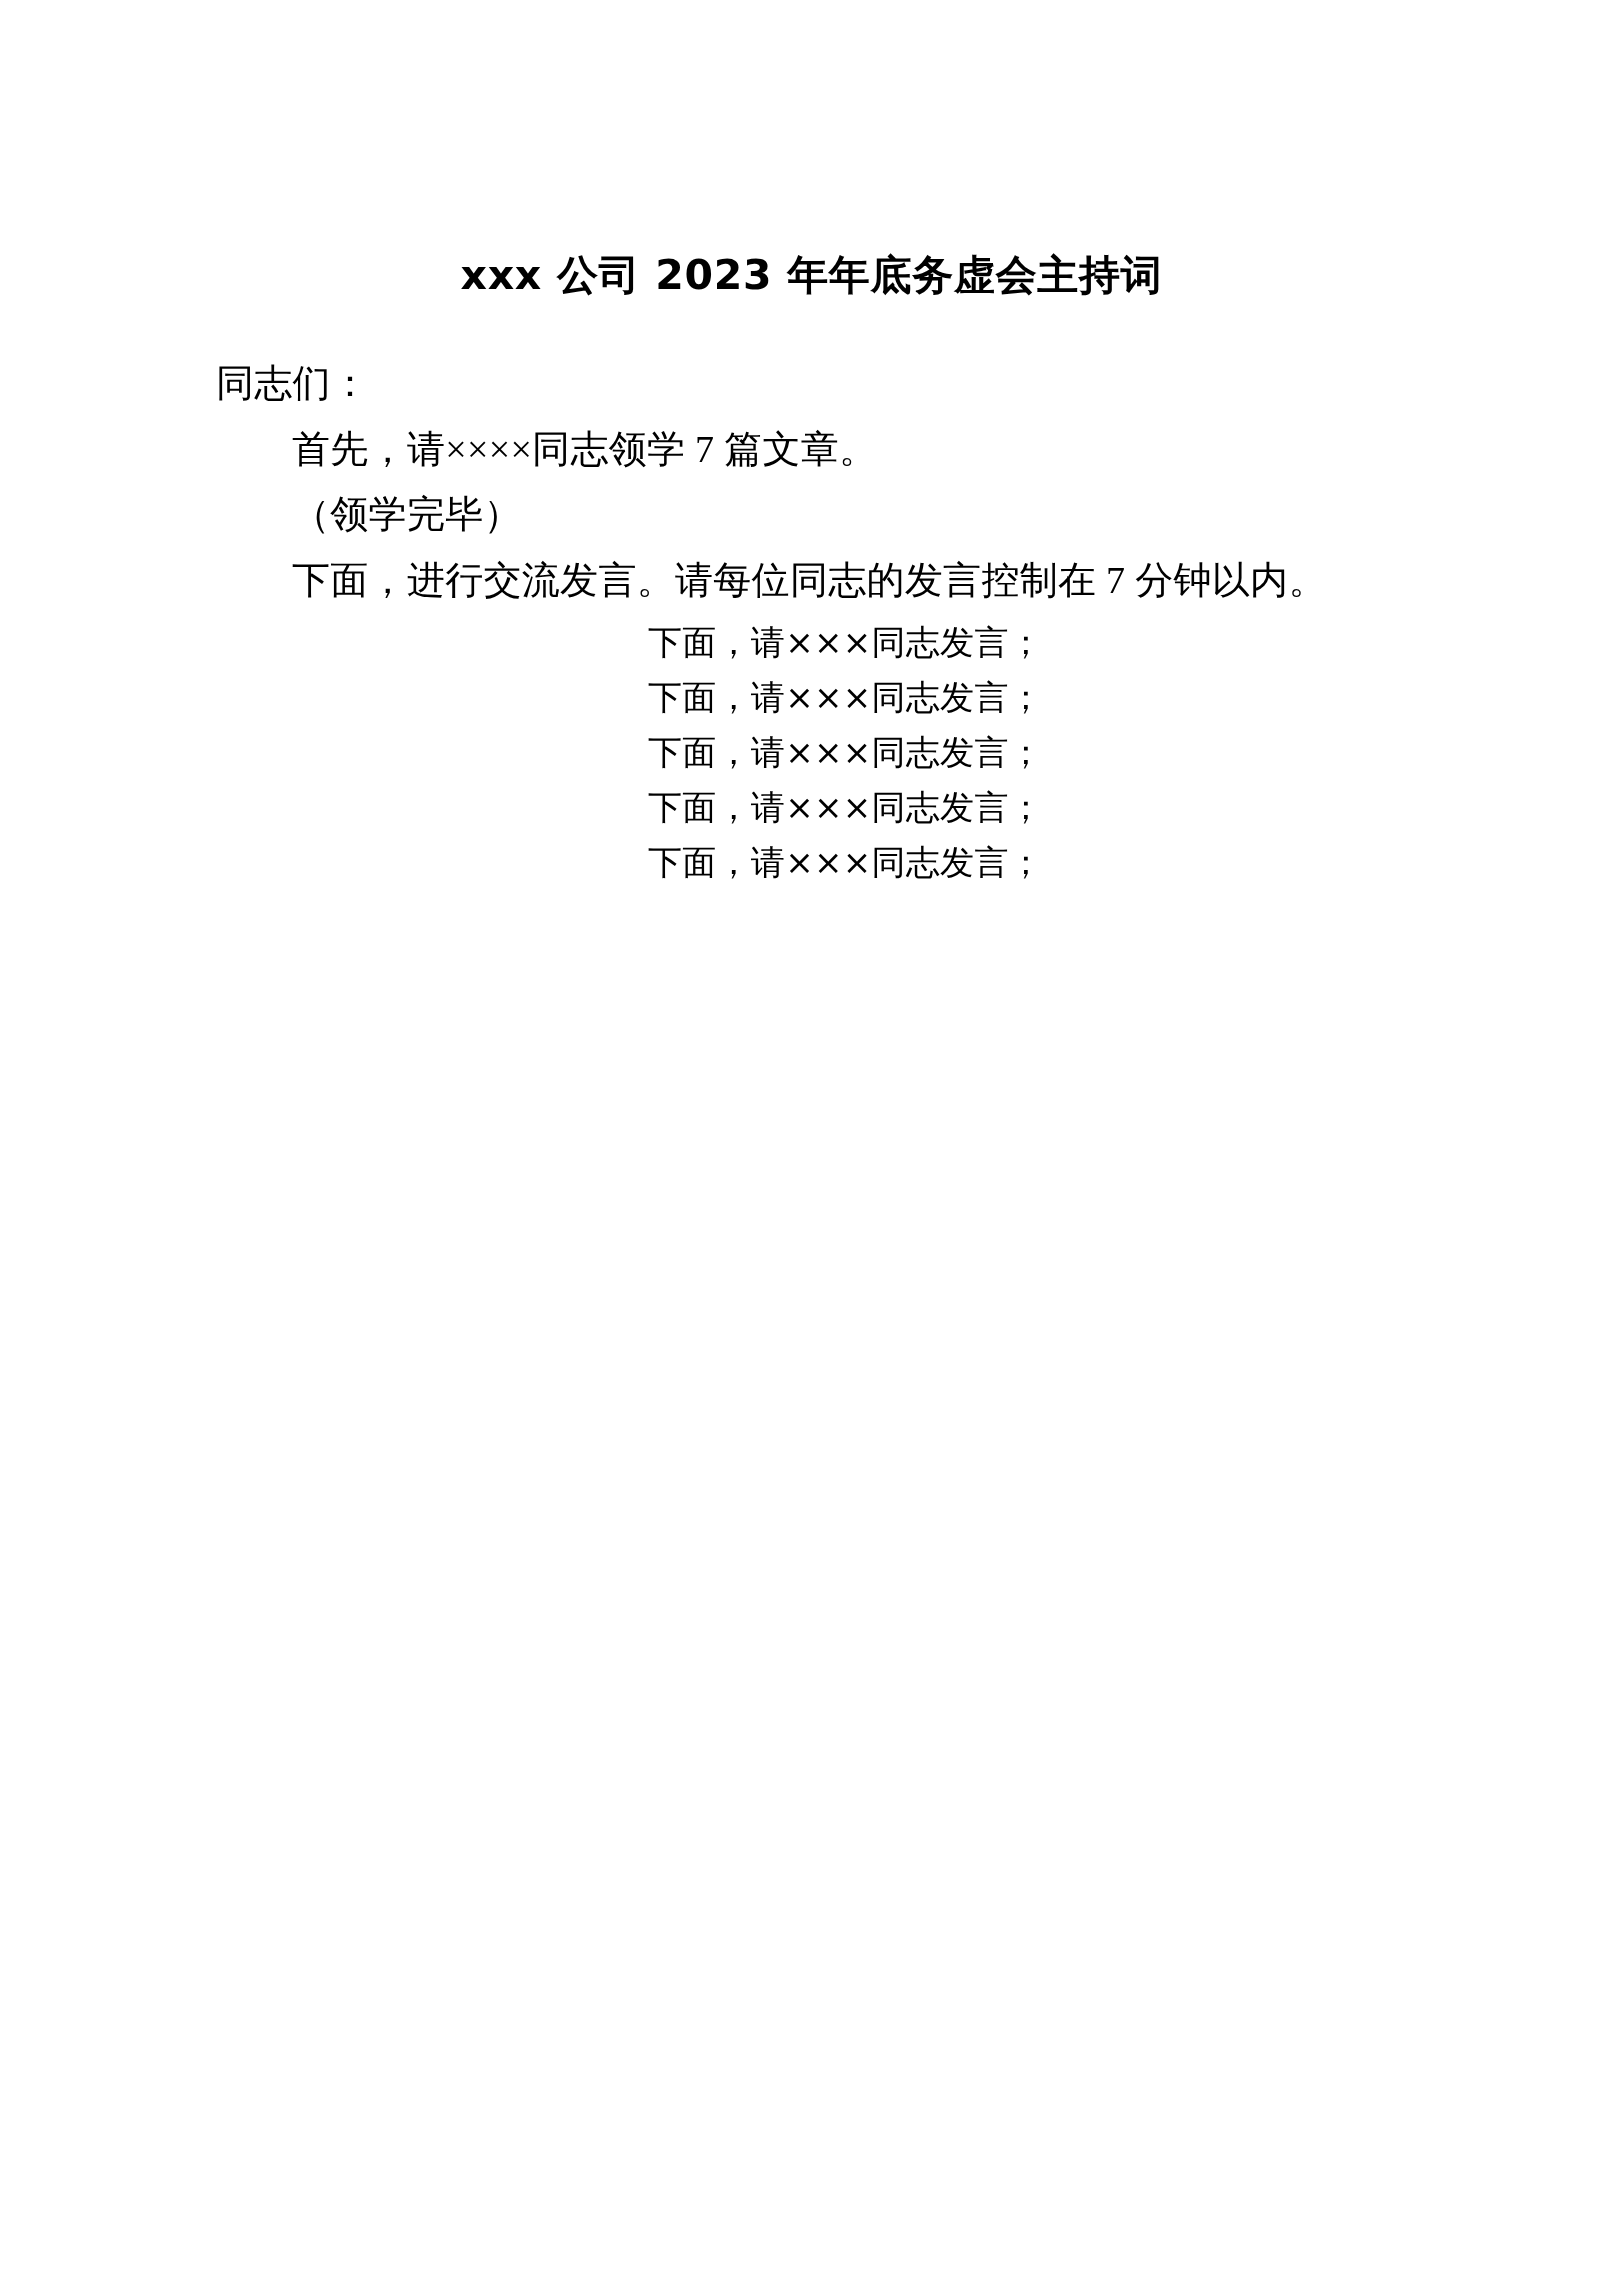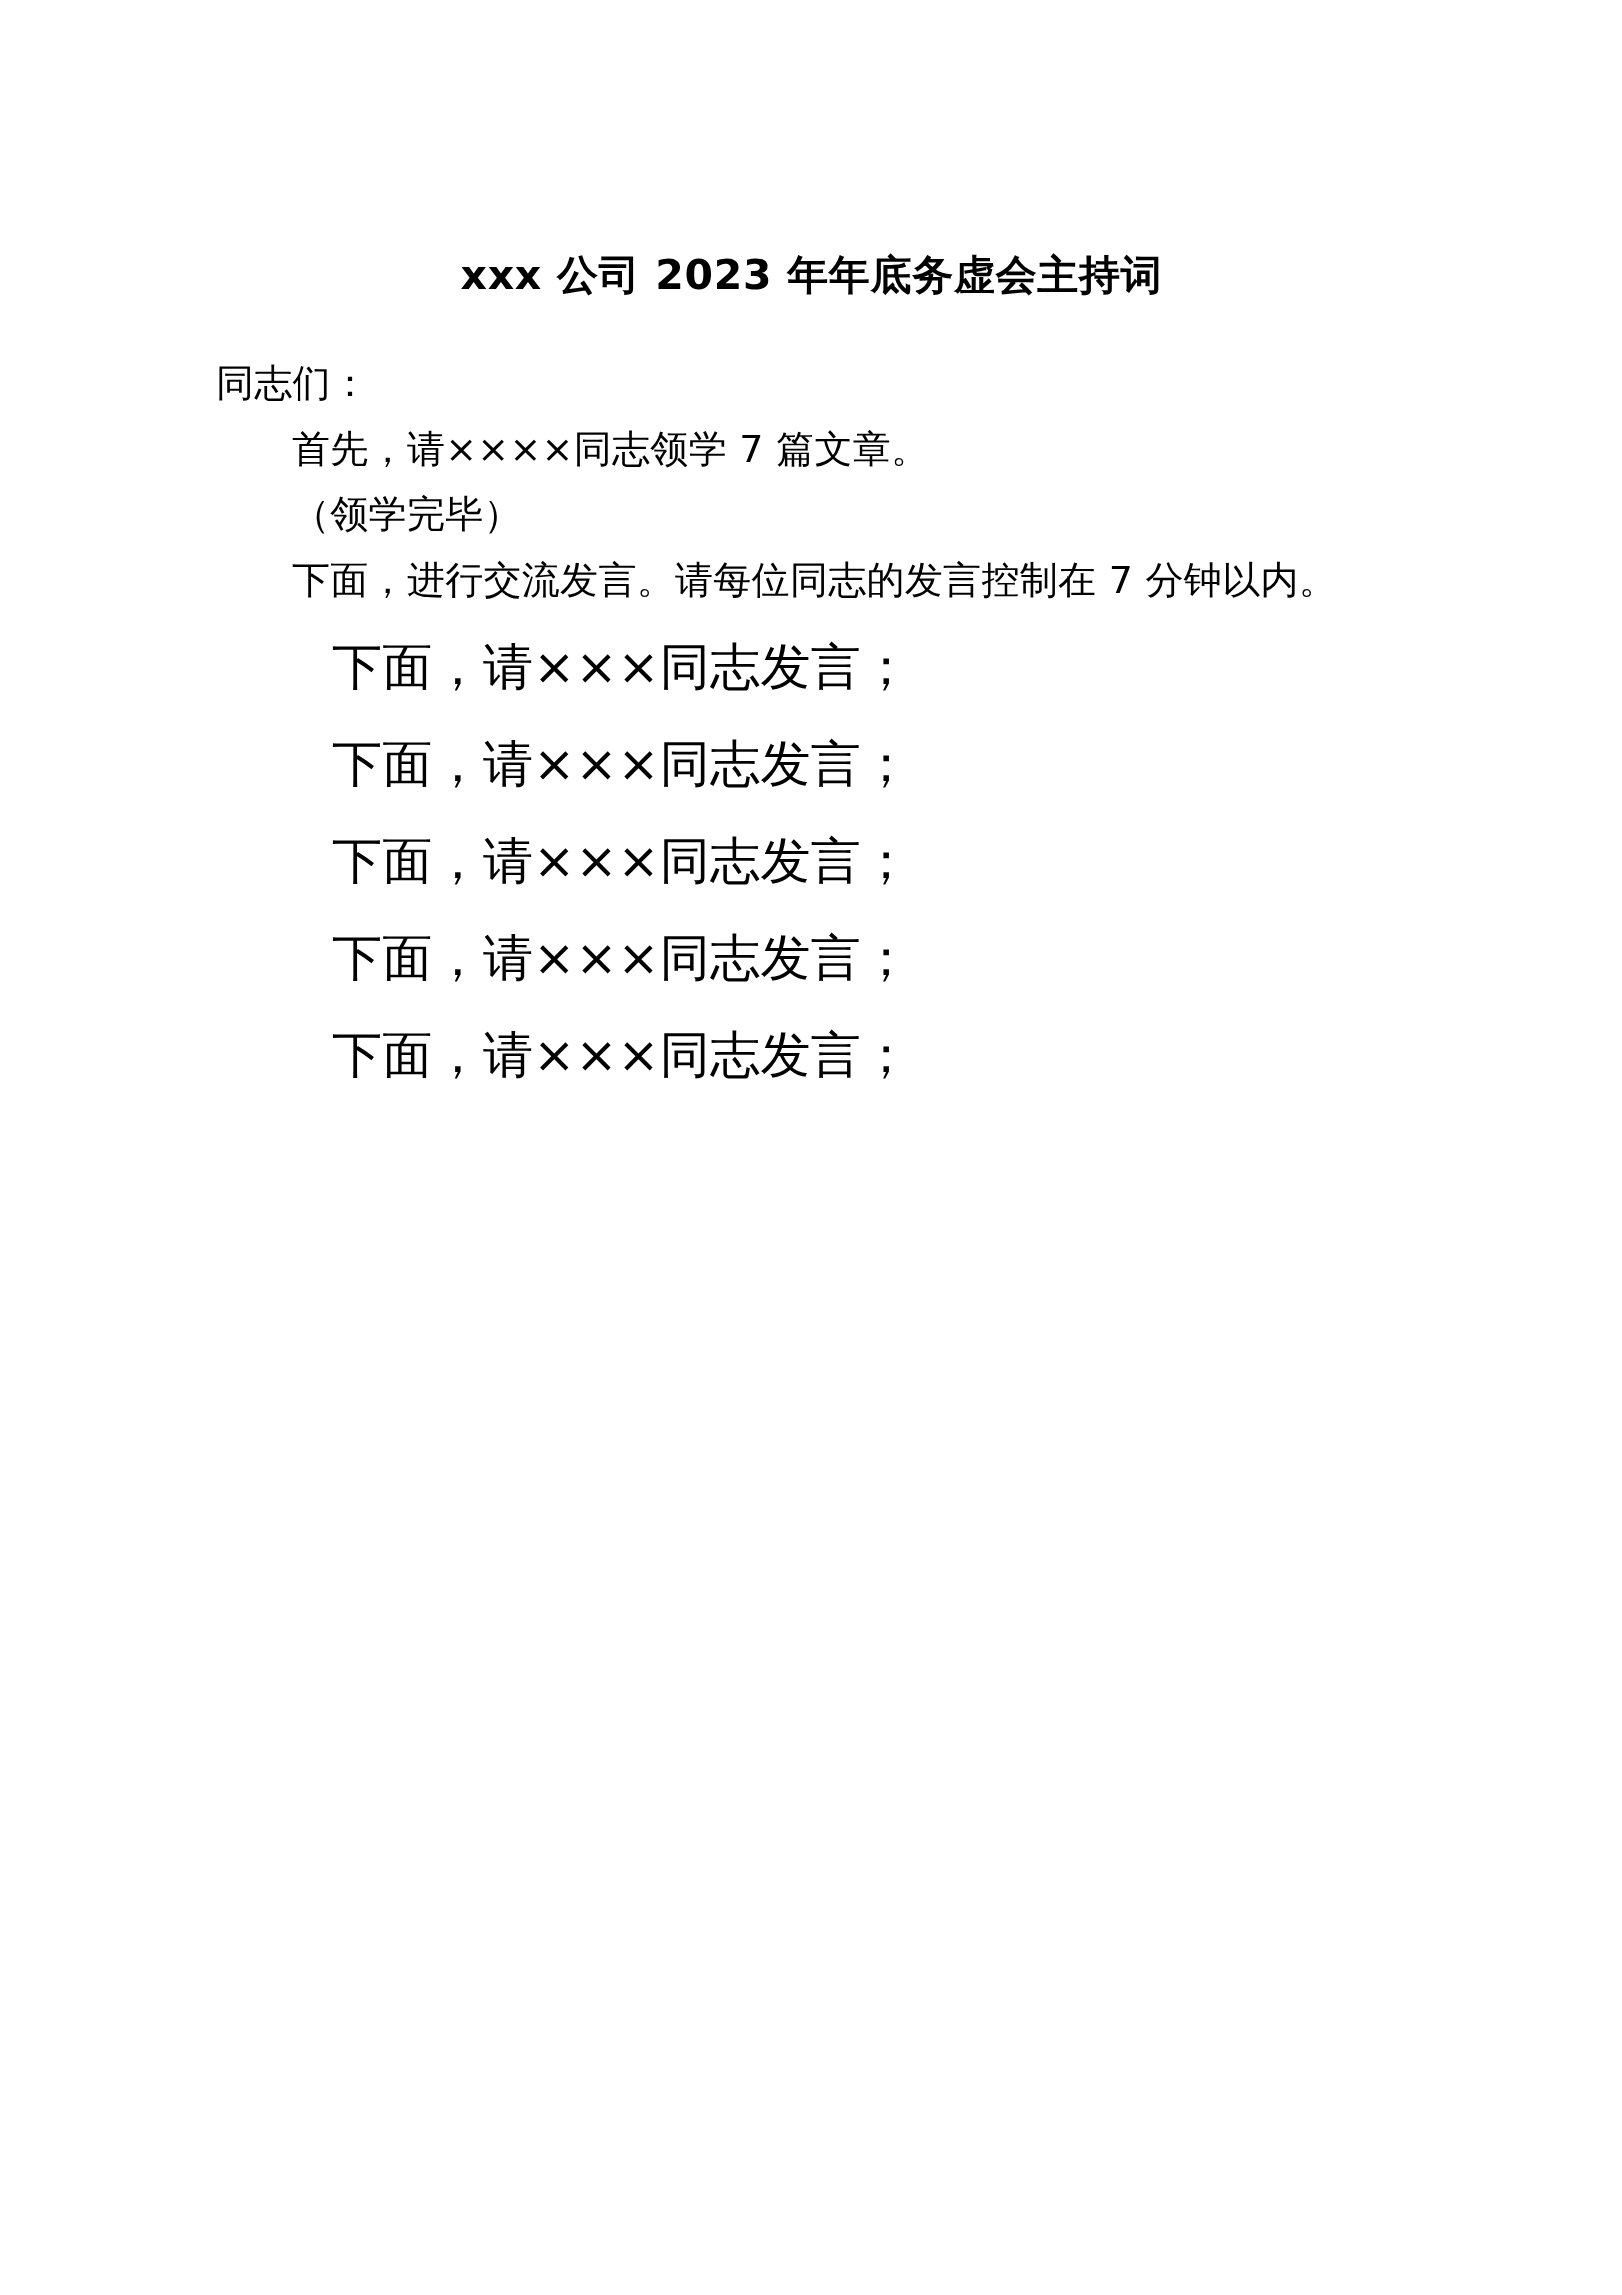--- a/index.html
+++ b/index.html
@@ -29,36 +29,38 @@
     margin: 0 0 51px 0;
     line-height: 1.3;
   }
   .para {
     font-size: 38px;
     line-height: 1.62;
     margin: 0 0 3.9px 0;
     text-align: justify;
     text-justify: inter-ideograph;
     letter-spacing: 0.3px;
+    font-family: Liberation Serif, serif;
   }
   .indent {
     text-indent: 2em;
   }
   .noindent {
     text-indent: 0;
   }
   b, .bold {
     font-weight: 700;
   }
   .list-line {
-    font-size: 50px;
+    font-size: 34px;
     line-height: 1.62;
-    margin: 16px;
+    margin: 0;
     text-indent: 2em;
     letter-spacing: 0.3px;
+    text-align: center;
   }
 </style>
 </head>
 <body>
 
 <div class="page">
 
   <h1 class="doc-title">xxx 公司 2023 年年底务虚会主持词</h1>
 
   <p class="para noindent">同志们：</p>

